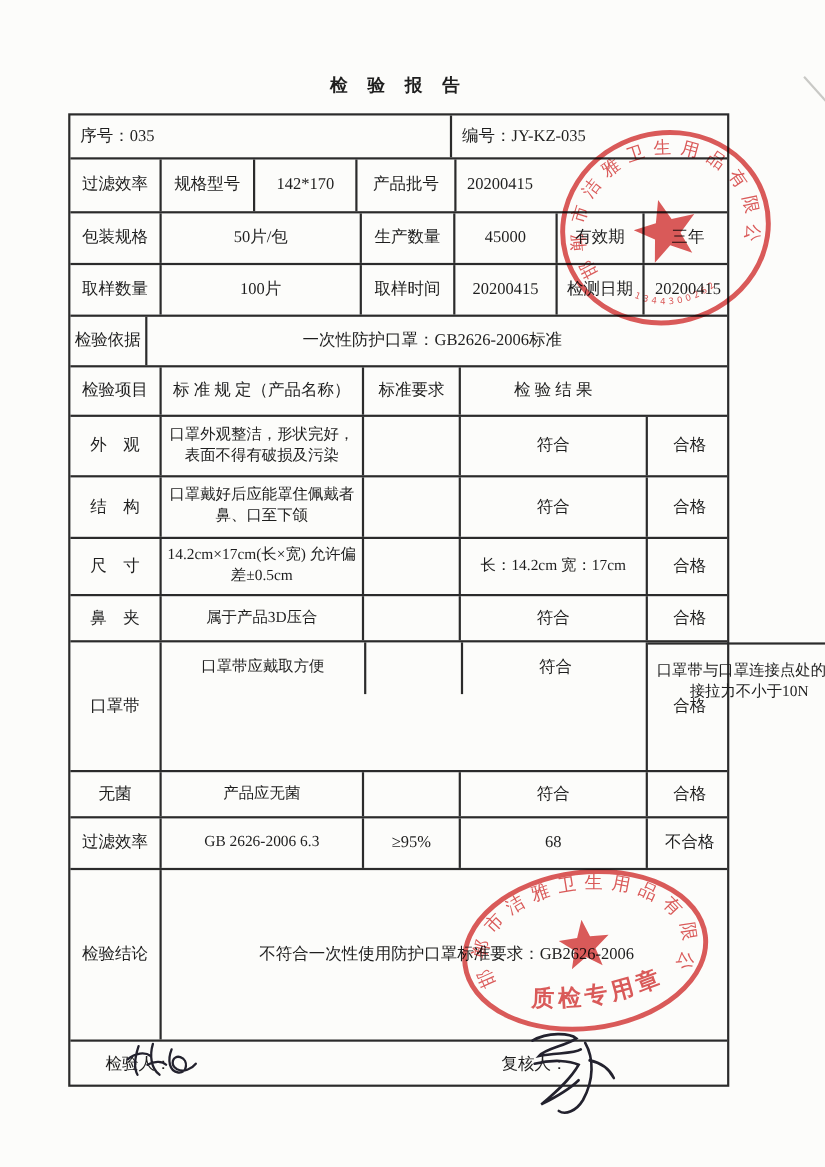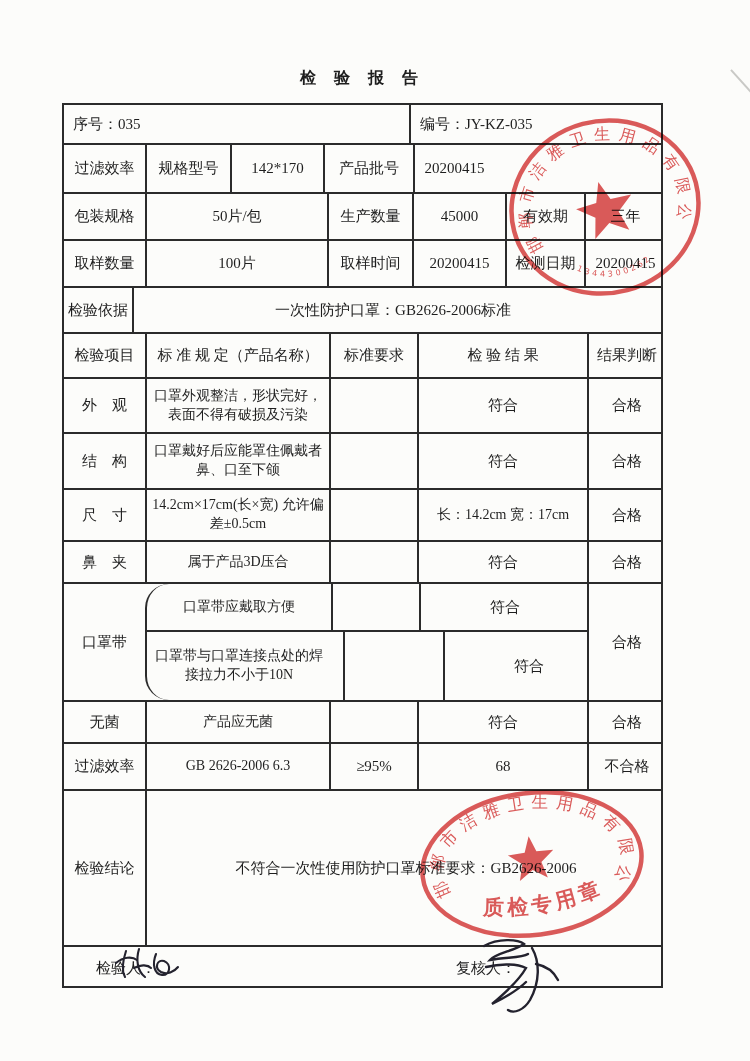--- a/index.html
+++ b/index.html
@@ -30,21 +30,21 @@
   .row{display:flex;flex-shrink:0;}
   .row.bt{border-top:2px solid var(--ln);}
   .row > *:not(:first-child){border-left:2px solid var(--ln);}
   .c{
     display:flex;align-items:center;justify-content:center;
     text-align:center;line-height:1.35;padding:2px 4px;
     flex-shrink:0;
   }
   .c.left{justify-content:flex-start;padding-left:9px;text-align:left;}
   .small{font-size:14px;}
-  .straps-mid{display:flex;flex-direction:column;border-radius:24px;}
+  .straps-mid{display:flex;}
   .straps-sub{display:flex;}
   .straps-sub > *:not(:first-child){border-left:2px solid var(--ln);}
   .straps-sub.bt2{border-top:2px solid var(--ln);gap:12px;}
   .sign-row{display:flex;align-items:center;position:relative;}
   .sign-group{display:flex;align-items:center;}
   .stamp{position:absolute;mix-blend-mode:multiply;opacity:.88;pointer-events:none;}
   .sig{position:absolute;pointer-events:none;}
   .corner-mark{
     position:absolute;left:726px;top:80px;width:30px;height:2px;
     background:#c9c9c6;transform:rotate(48deg);
@@ -97,21 +97,20 @@
   <div class="row bt" style="height:46px">
     <div class="c" style="width:68px">检验依据</div>
     <div class="c" style="width:520px">一次性防护口罩：GB2626-2006标准</div>
   </div>
 
   <div class="row bt" style="height:45px">
     <div class="c" style="width:81px">检验项目</div>
     <div class="c" style="width:184px">标 准 规 定（产品名称）</div>
     <div class="c" style="width:88px">标准要求</div>
     <div class="c" style="width:170px">检 验 结 果</div>
-    <div class="c" style="width:78px">结果判断</div>
   </div>
 
   <div class="row bt" style="height:55px">
     <div class="c" style="width:81px">外　观</div>
     <div class="c small" style="width:184px">口罩外观整洁，形状完好，表面不得有破损及污染</div>
     <div class="c" style="width:88px"></div>
     <div class="c" style="width:170px">符合</div>
     <div class="c" style="width:78px">合格</div>
   </div>
 

